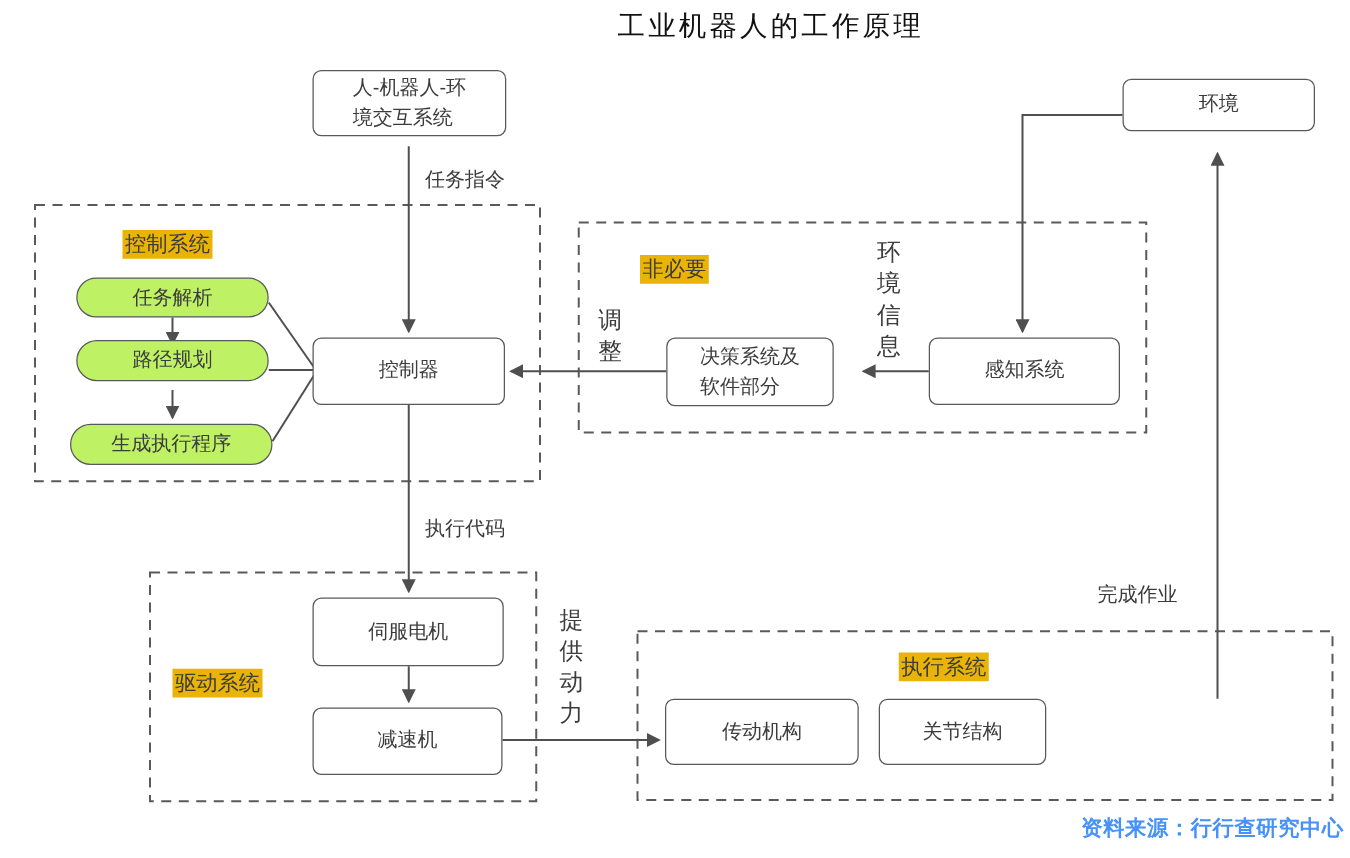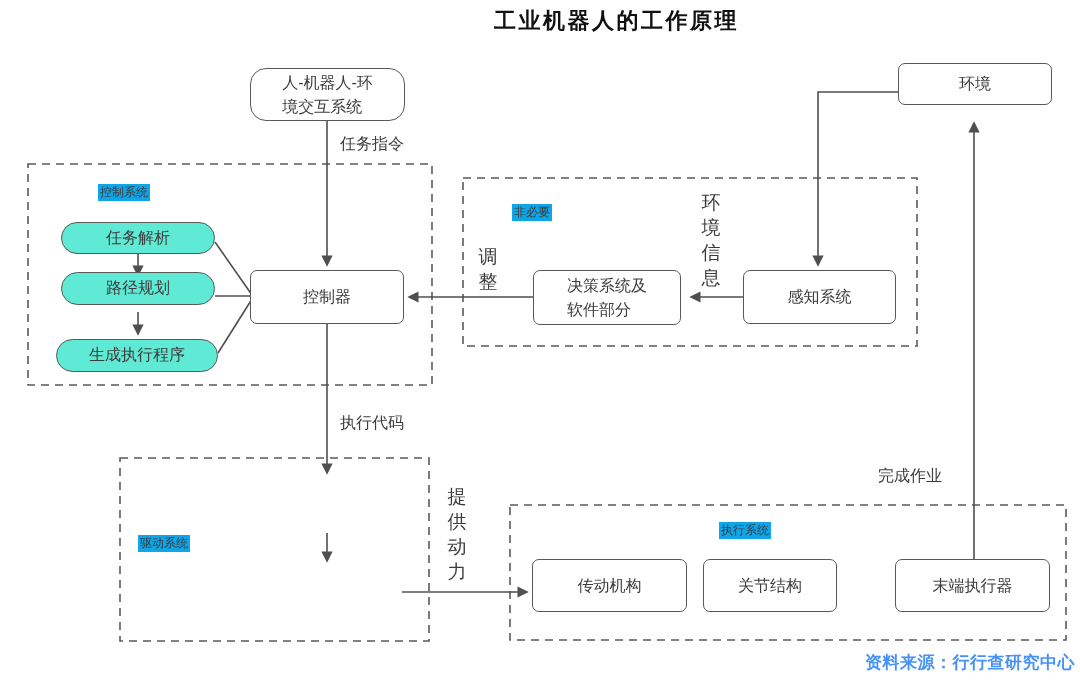--- a/index.html
+++ b/index.html
@@ -18,56 +18,56 @@
     background:#ffffff;
     border:1.6px solid #595959;
     border-radius:7px;
     display:flex;align-items:center;justify-content:center;
     font-size:16px;line-height:24px;color:#3c3c3c;
   }
   .node .inner{white-space:pre-line;text-align:left;}
   .pill{
     position:absolute;z-index:2;
     box-sizing:border-box;
-    background:#5eead4;
+    background:#bef264;
     border:1.6px solid #595959;
     border-radius:17px;
     display:flex;align-items:center;justify-content:center;
     font-size:16px;color:#3c3c3c;text-align:center;
   }
   .group-label{
     position:absolute;z-index:3;
-    font-size:12px;color:#3c3c3c;
-    background:#0ea5e9;padding:0 2px;
+    font-size:17px;color:#3c3c3c;
+    background:#eab308;padding:0 2px;
   }
   .edge-label{
     position:absolute;z-index:3;
     font-size:16px;color:#3c3c3c;
   }
   .vlabel{
     position:absolute;z-index:3;
     width:20px;
     font-size:19px;line-height:25px;
     color:#3c3c3c;
     word-break:break-all;text-align:center;
   }
   .title{
     position:absolute;left:494px;top:6px;z-index:3;
-    font-size:22px;font-weight:bold;color:#111111;
+    font-size:22px;font-weight:normal;color:#111111;
     letter-spacing:2.5px;
   }
   .source{
     position:absolute;right:5px;top:651px;z-index:3;
     font-size:17px;font-weight:bold;color:#4692f8;
     letter-spacing:0.5px;
   }
   
-  #n-interaction{left:250px;top:68px;width:155px;height:53px;border-radius:16px;}
+  #n-interaction{left:250px;top:56px;width:155px;height:53px;}
   #n-controller{left:250px;top:270px;width:154px;height:54px;}
-  #n-decision{left:533px;top:270px;width:148px;height:55px;}
+  #n-decision{left:533px;top:270px;width:134px;height:55px;}
   #n-perception{left:743px;top:270px;width:153px;height:54px;}
   #n-environment{left:898px;top:63px;width:154px;height:42px;}
   #n-servo{left:250px;top:478px;width:153px;height:55px;}
   #n-reducer{left:250px;top:566px;width:152px;height:54px;}
   #n-transmission{left:532px;top:559px;width:155px;height:53px;}
   #n-joint{left:703px;top:559px;width:134px;height:53px;}
   #n-endeffector{left:895px;top:559px;width:155px;height:53px;}
   #p-taskparse{left:61px;top:222px;width:154px;height:32px;}
   #p-pathplan{left:61px;top:272px;width:154px;height:33px;}
   #p-genprogram{left:56px;top:339px;width:162px;height:33px;}
@@ -141,28 +141,31 @@
   <div class="node" id="n-decision">
     <span class="inner">决策系统及
 软件部分</span>
   </div>
   <div class="node" id="n-perception">
     <span class="inner">感知系统</span>
   </div>
   <div class="node" id="n-environment">
     <span class="inner">环境</span>
   </div>
+  <div class="node" id="n-servo">
+    <span class="inner">伺服电机</span>
+  </div>
+  <div class="node" id="n-reducer">
+    <span class="inner">减速机</span>
+  </div>
   <div class="node" id="n-transmission">
     <span class="inner">传动机构</span>
   </div>
   <div class="node" id="n-joint">
     <span class="inner">关节结构</span>
-  </div>
-  <div class="node" id="n-endeffector">
-    <span class="inner">末端执行器</span>
   </div>
 
   <div class="edge-label" id="el-taskcmd">任务指令</div>
   <div class="edge-label" id="el-execcode">执行代码</div>
   <div class="edge-label" id="el-completejob">完成作业</div>
   <div class="vlabel" id="el-adjust">调整</div>
   <div class="vlabel" id="el-envinfo">环境信息</div>
   <div class="vlabel" id="el-power">提供动力</div>
 
 </div>

